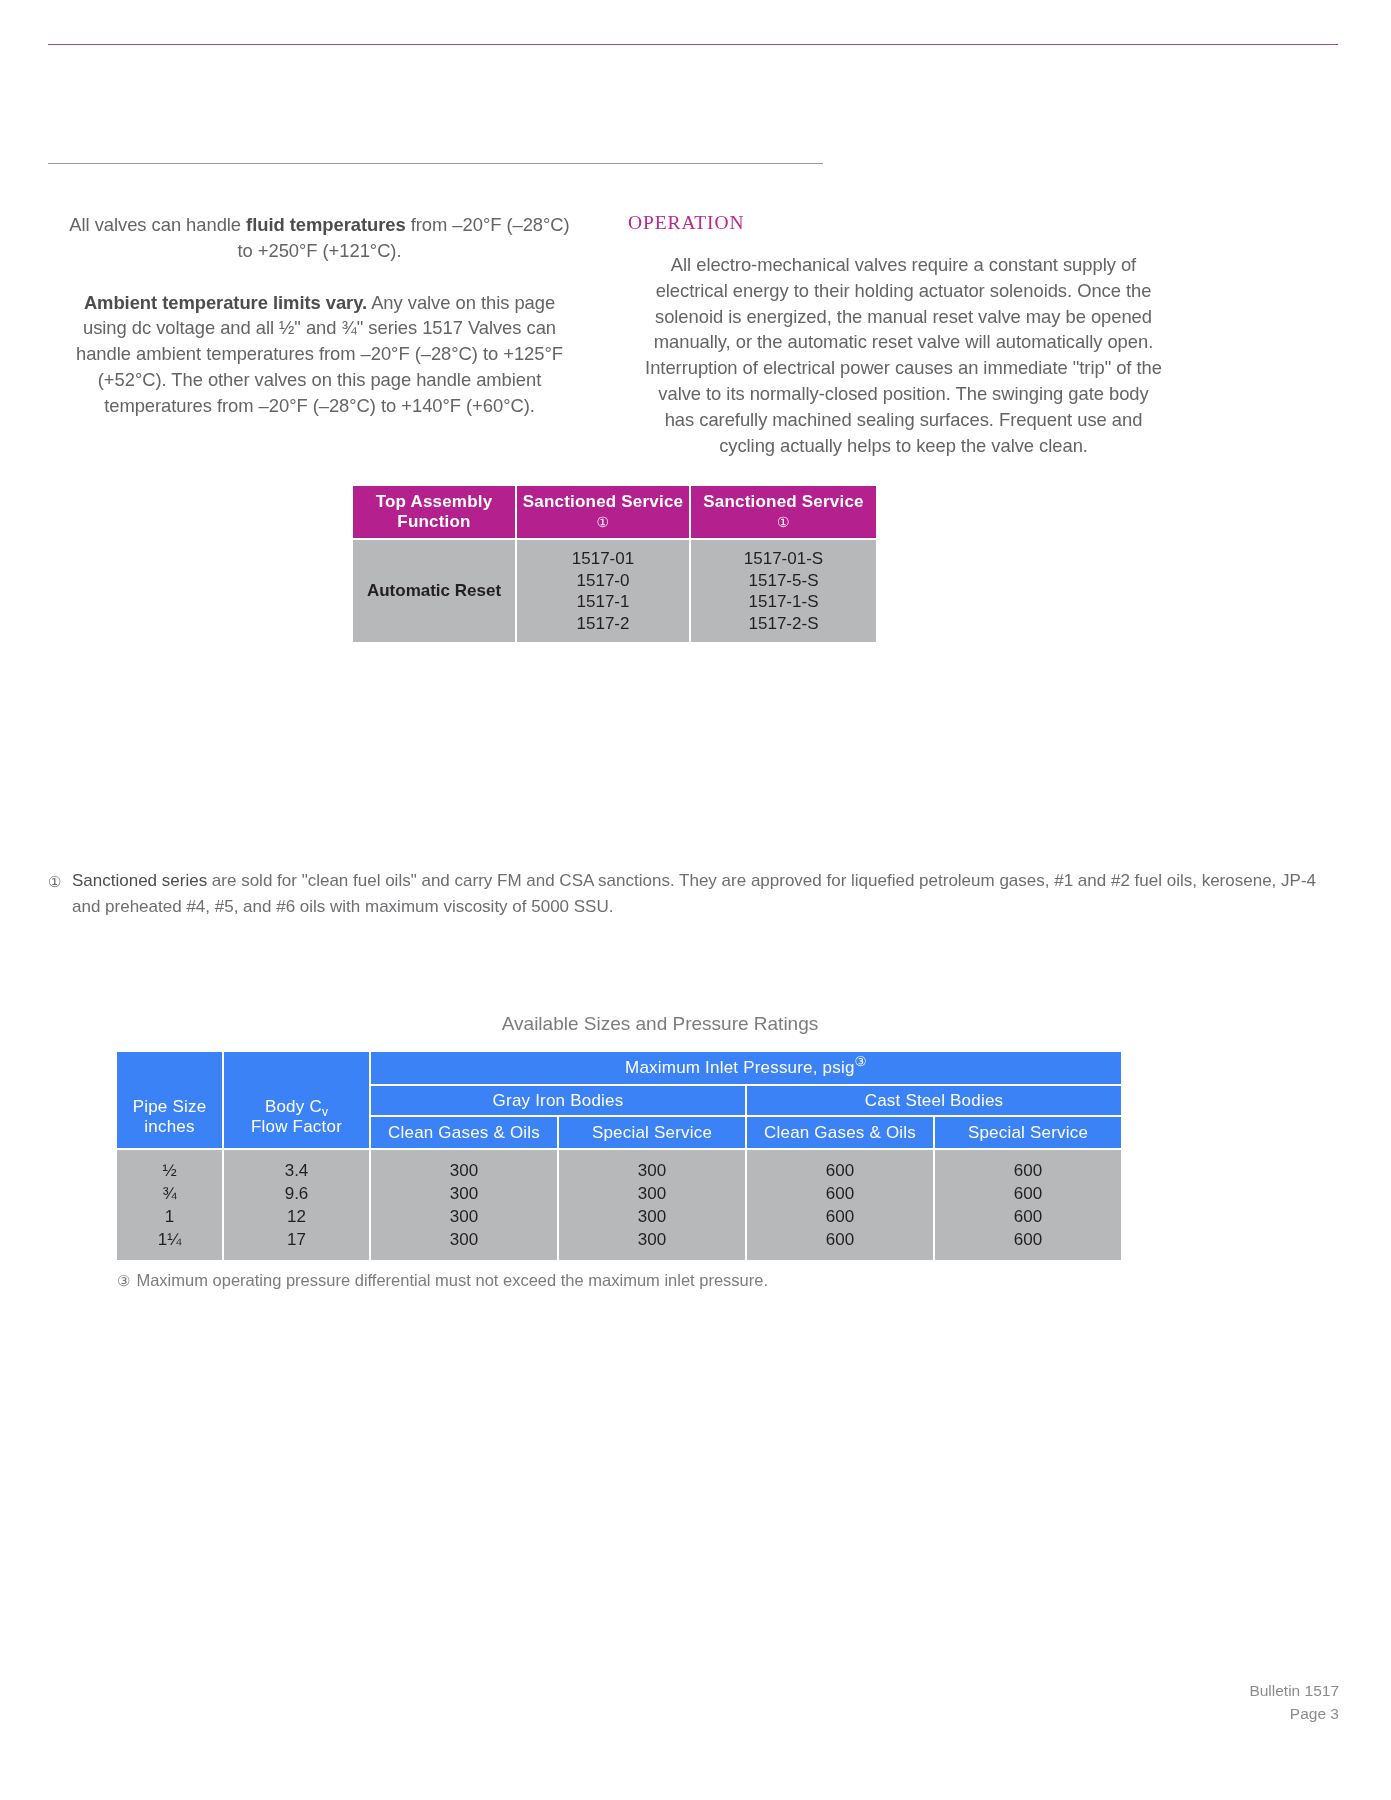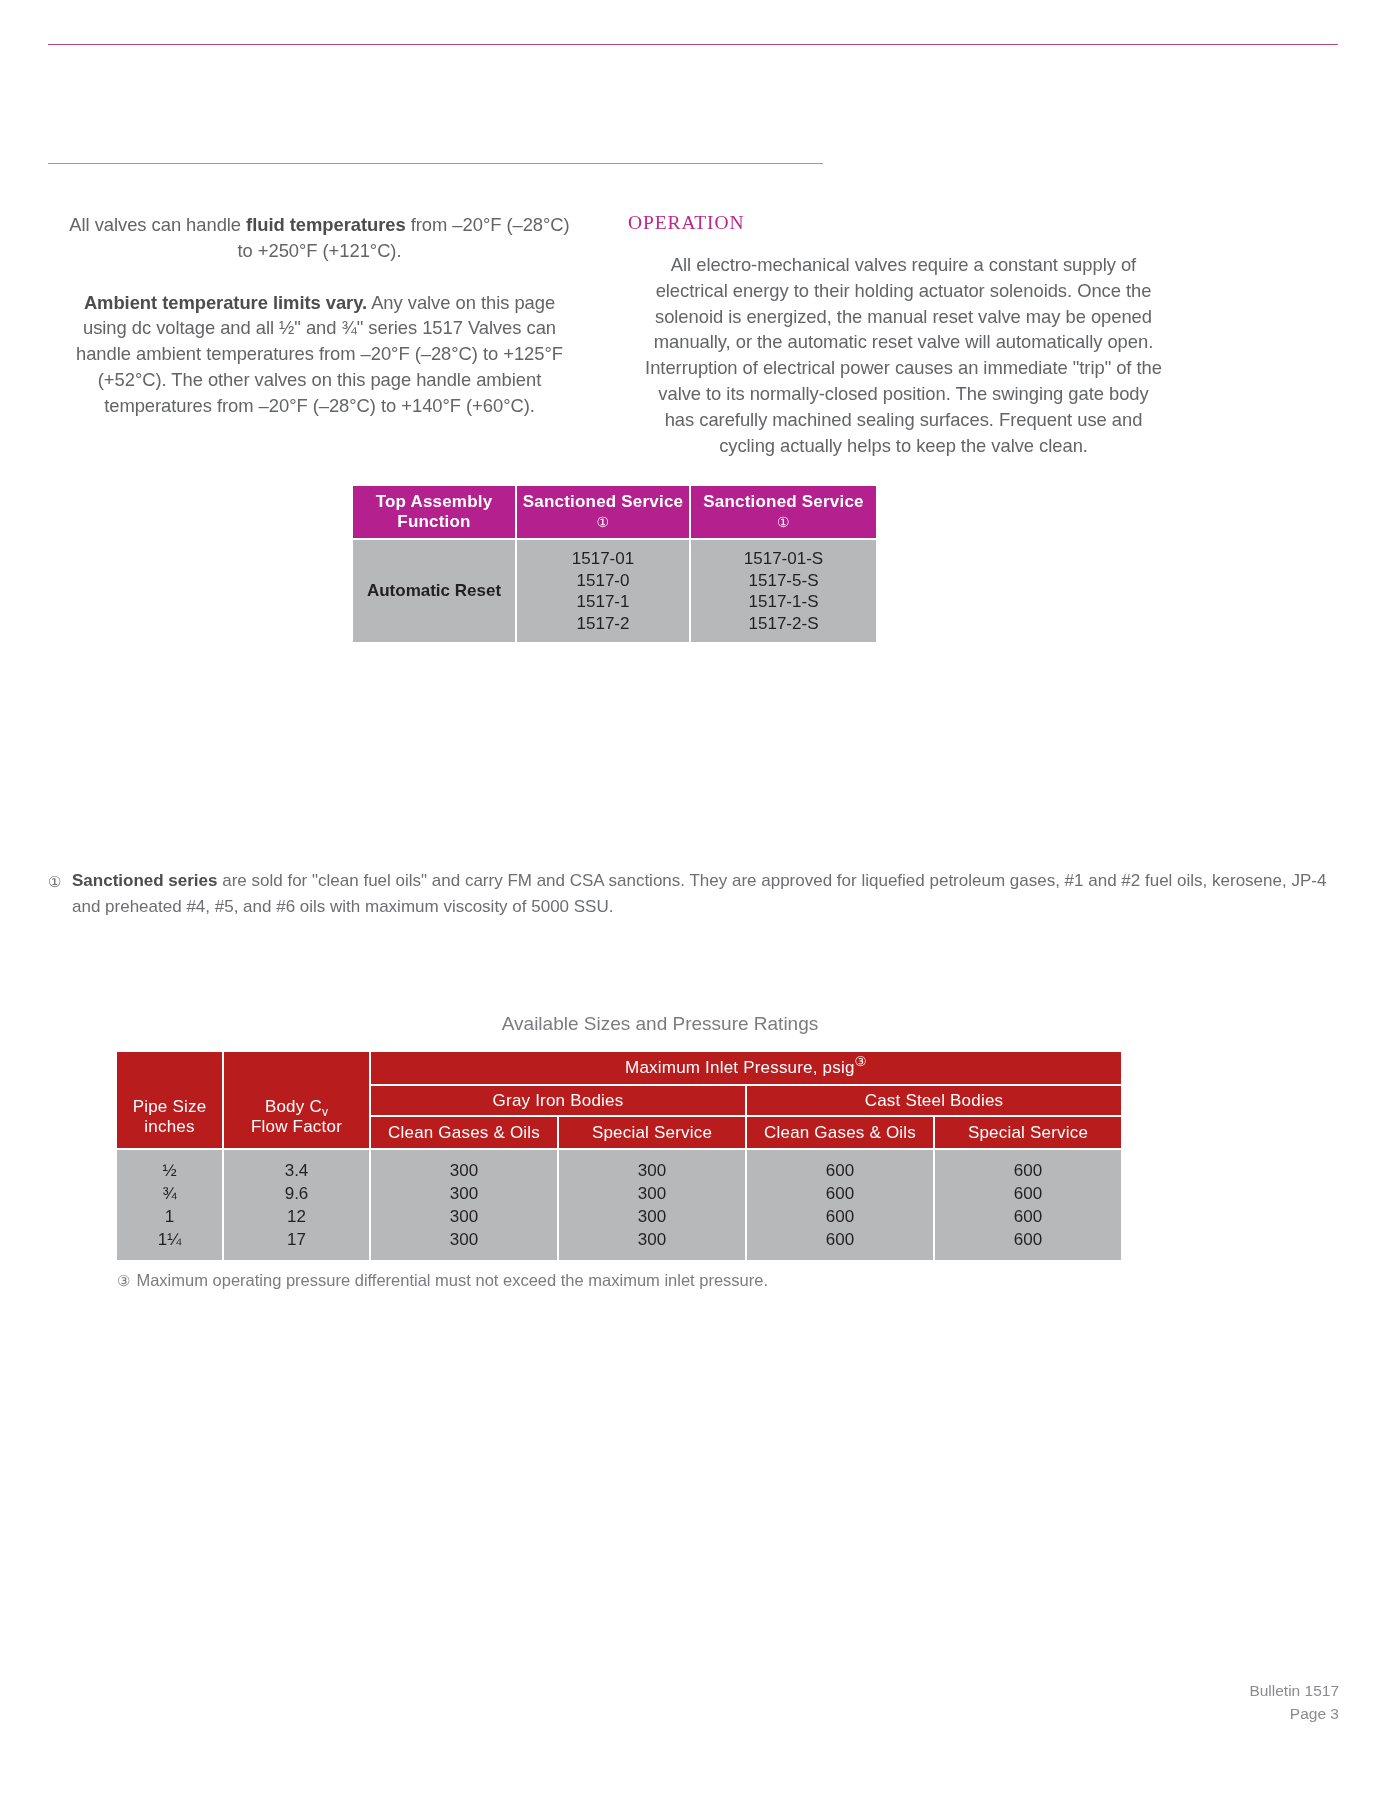--- a/index.html
+++ b/index.html
@@ -139,21 +139,21 @@
   .footnote1 .fnmark {
     position: absolute;
     left: 0;
     top: 1px;
     font-size: 15px;
   }
   .footnote1 .fntext {
     display: block;
     padding-left: 24px;
   }
-  .footnote1 b { color: #4c4d4f; font-weight: 700; }
+  .footnote1 b { color: #4c4d4f; font-weight: 400; }
 
   
   .table2-caption {
     position: absolute;
     left: 0;
     top: 1013px;
     width: 1320px;
     text-align: center;
     font-size: 19px;
     color: #7b7c7f;
@@ -168,21 +168,21 @@
     border-spacing: 0;
     font-size: 17px;
   }
   .table2 th, .table2 td {
     padding: 0;
     text-align: center;
     vertical-align: middle;
     font-weight: 400;
   }
   .t2-h {
-    background: #b91c1c;
+    background: #3b82f6;
     color: #ffffff;
     font-weight: 700;
     border-right: 2px solid #ffffff;
     border-bottom: 2px solid #ffffff;
     letter-spacing: 0.2px;
   }
   .t2-h.last { border-right: none; }
   .t2-h.blank { border-bottom: none; }
   .t2-data td {
     background: #b6b8ba;

